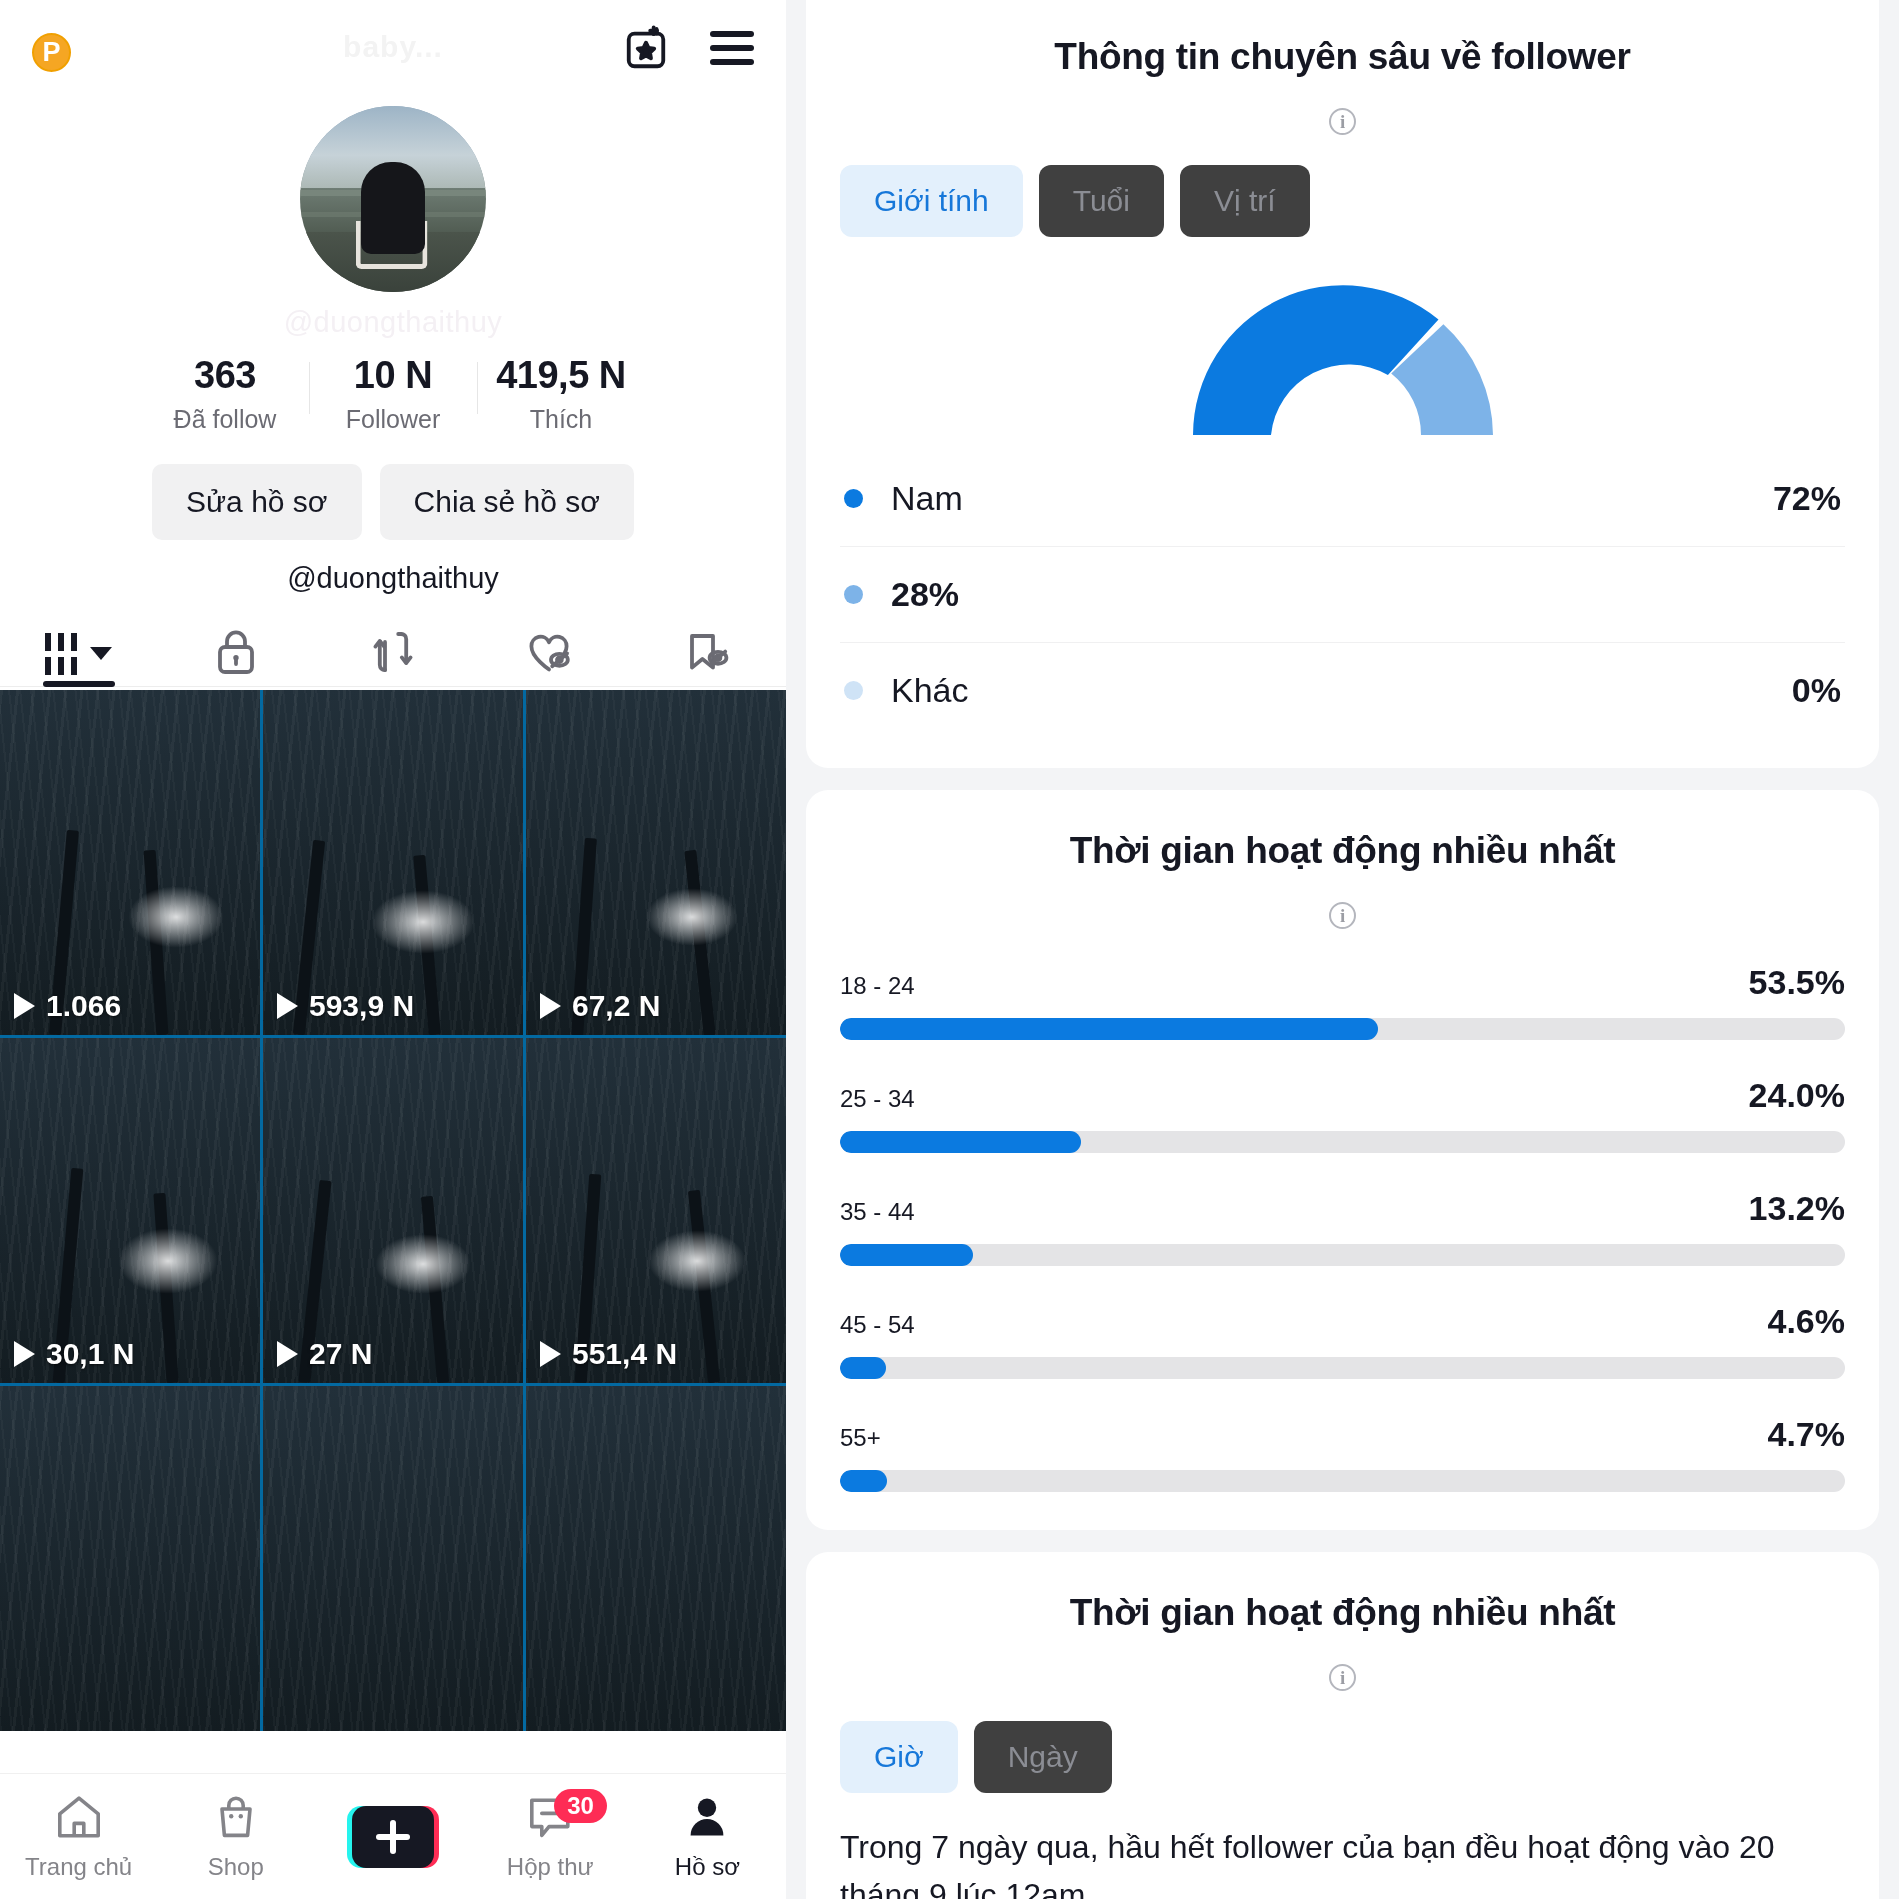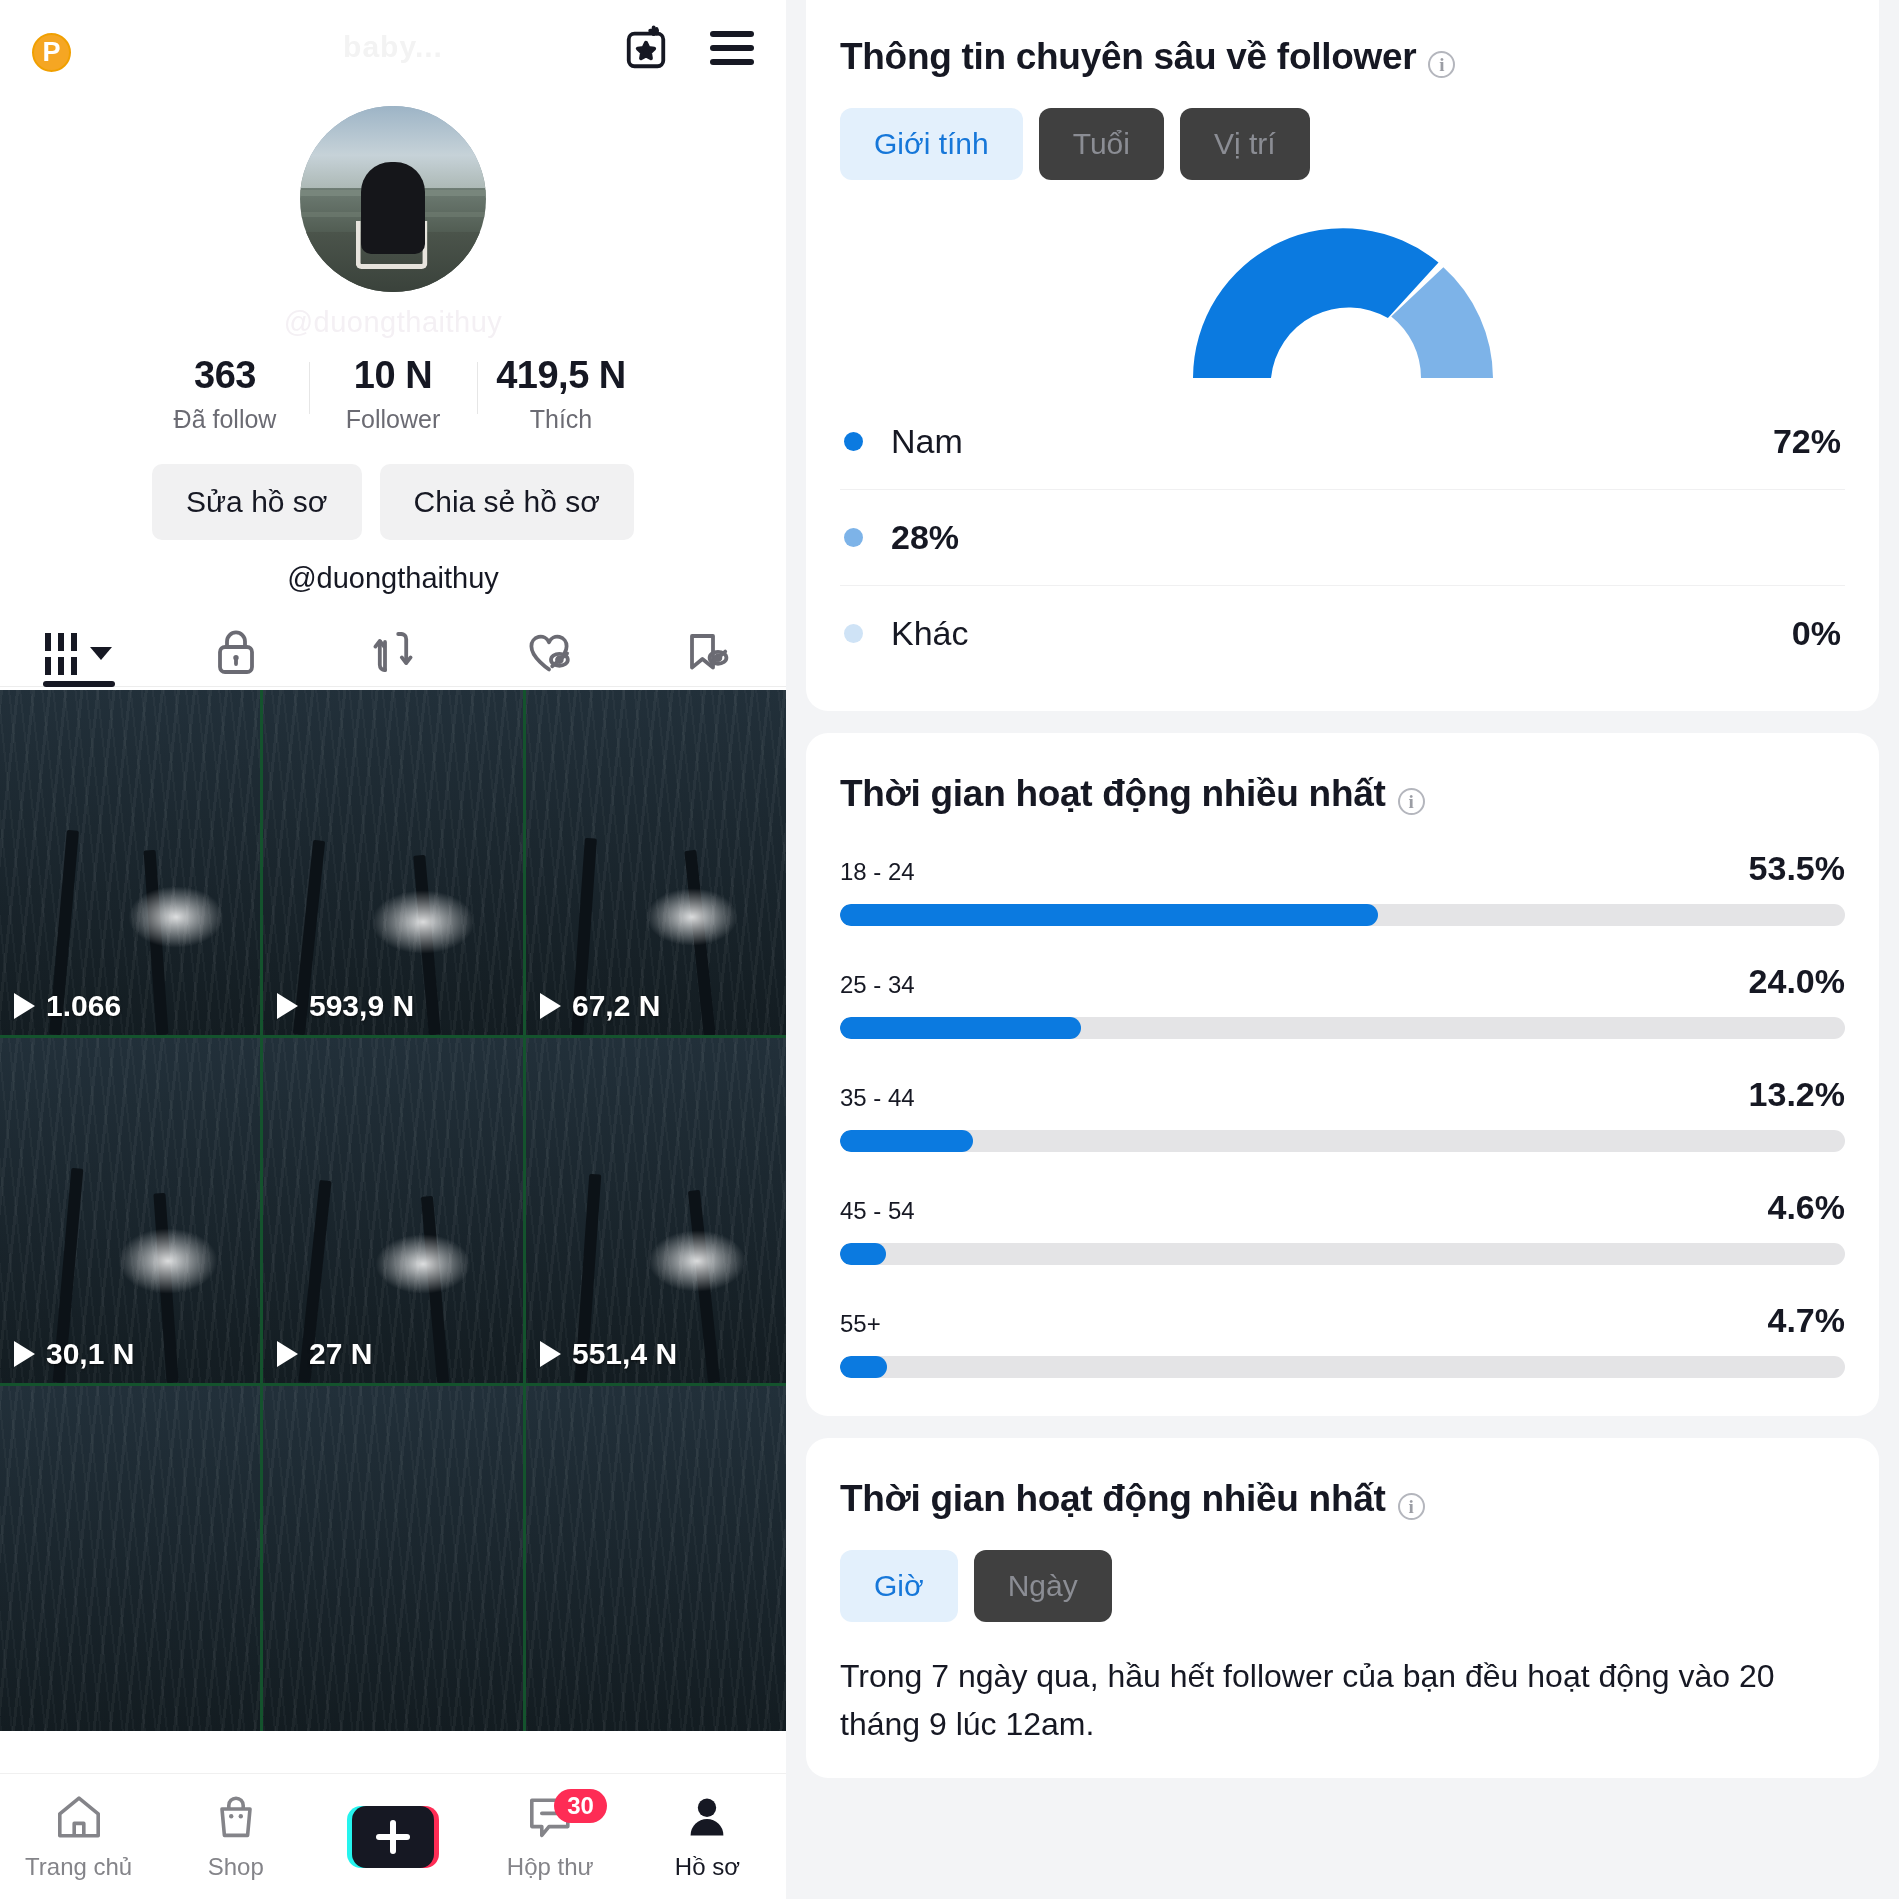--- a/index.html
+++ b/index.html
@@ -88,21 +88,21 @@
   .tab.active::after {
     content: ""; position: absolute; bottom: -1px; left: 50%; transform: translateX(-50%);
     width: 72px; height: 6px; background: #161823; border-radius: 3px;
   }
   .grid-glyph { display: flex; flex-direction: column; gap: 6px; }
   .grid-row { display: flex; gap: 7px; }
   .grid-bar { width: 6px; height: 18px; background: #161823; }
   .caret { width: 0; height: 0; border-left: 11px solid transparent; border-right: 11px solid transparent;
            border-top: 13px solid #161823; margin-left: 13px; }
 
-  .videogrid { display: grid; grid-template-columns: repeat(3, 1fr); gap: 3px; background: #14532d; margin-top: 3px; }
+  .videogrid { display: grid; grid-template-columns: repeat(3, 1fr); gap: 3px; background: #0369a1; margin-top: 3px; }
   .vcell { position: relative; height: 345px; overflow: hidden;
            background: linear-gradient(#1d2a31 0%, #24323a 35%, #1b262c 70%, #141c21 100%); }
   .vcell .water {
     position: absolute; inset: 0;
     background:
       repeating-linear-gradient(96deg, rgba(255,255,255,.045) 0 3px, rgba(0,0,0,0) 3px 16px),
       repeating-linear-gradient(84deg, rgba(255,255,255,.03) 0 2px, rgba(0,0,0,0) 2px 11px),
       linear-gradient(#22303a, #131c21);
   }
   .vcell .post { position: absolute; width: 12px; background: #0c1217; border-radius: 2px; }
@@ -137,22 +137,22 @@
   }
 
   
   .right {
     flex: 1; height: 1899px; background: #f3f4f6;
     padding: 0; overflow: hidden; position: relative;
   }
   .card { background: #ffffff; border-radius: 22px; margin: 0 20px 22px 20px; padding: 40px 34px 30px 34px; }
   .card.first { margin-top: 0; border-radius: 0 0 22px 22px; padding-top: 36px; }
   .card-title {
-    display: flex; align-items: flex-end; gap: 12px;
-    font-size: 37px; font-weight: 700; color: #161823; letter-spacing: -.3px;
+    display: flex; align-items: center; gap: 30px;
+    font-size: 37px; font-weight: 700; color: #161823; letter-spacing: -.3px; flex-direction: column;
   }
   .info-i {
     width: 27px; height: 27px; border-radius: 50%; border: 2px solid #b4b6bd;
     color: #9b9da4; font-size: 19px; font-weight: 700; font-family: "Liberation Serif", serif;
     display: inline-flex; align-items: center; justify-content: center; flex: 0 0 auto;
   }
   .seg-row { display: flex; gap: 16px; margin-top: 30px; }
   .seg {
     padding: 19px 34px; border-radius: 12px; background: #404040;
     font-size: 30px; color: #8b8d94; font-family: inherit; border: none;

